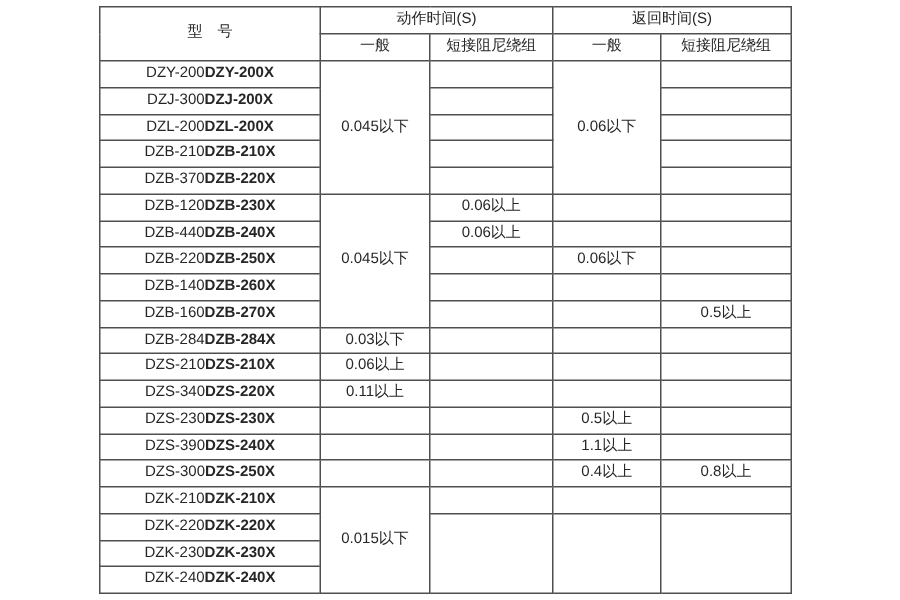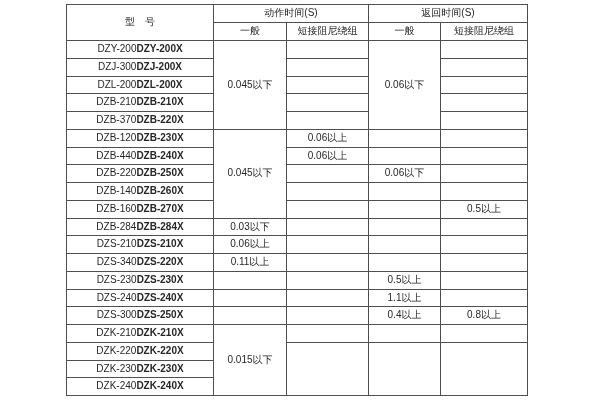--- a/index.html
+++ b/index.html
@@ -140,21 +140,21 @@
         <td></td>
       </tr>
       <tr>
         <td><span class="m1">DZS-230</span><span class="m2">DZS-230X</span></td>
         <td></td>
         <td></td>
         <td>0.5以上</td>
         <td></td>
       </tr>
       <tr>
-        <td><span class="m1">DZS-240</span><span class="m2">DZS-240X</span></td>
+        <td><span class="m1">DZS-390</span><span class="m2">DZS-240X</span></td>
         <td></td>
         <td></td>
         <td>1.1以上</td>
         <td></td>
       </tr>
       <tr>
         <td><span class="m1">DZS-300</span><span class="m2">DZS-250X</span></td>
         <td></td>
         <td></td>
         <td>0.4以上</td>

